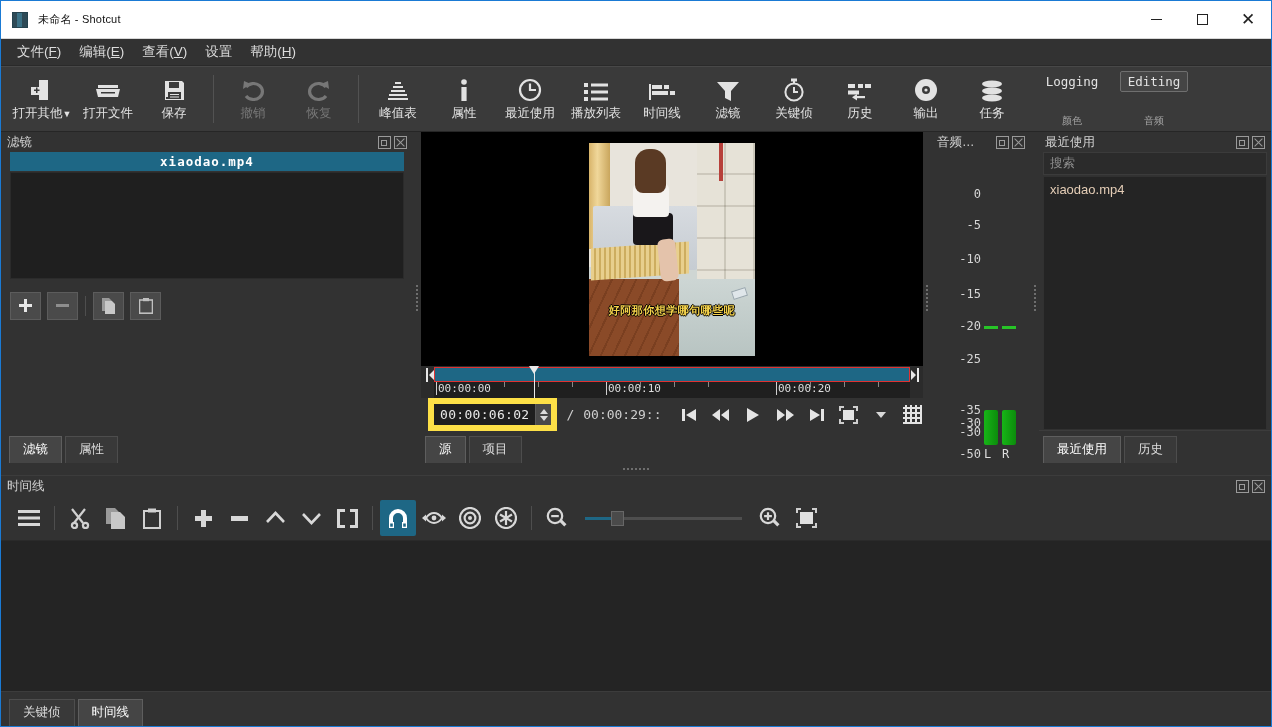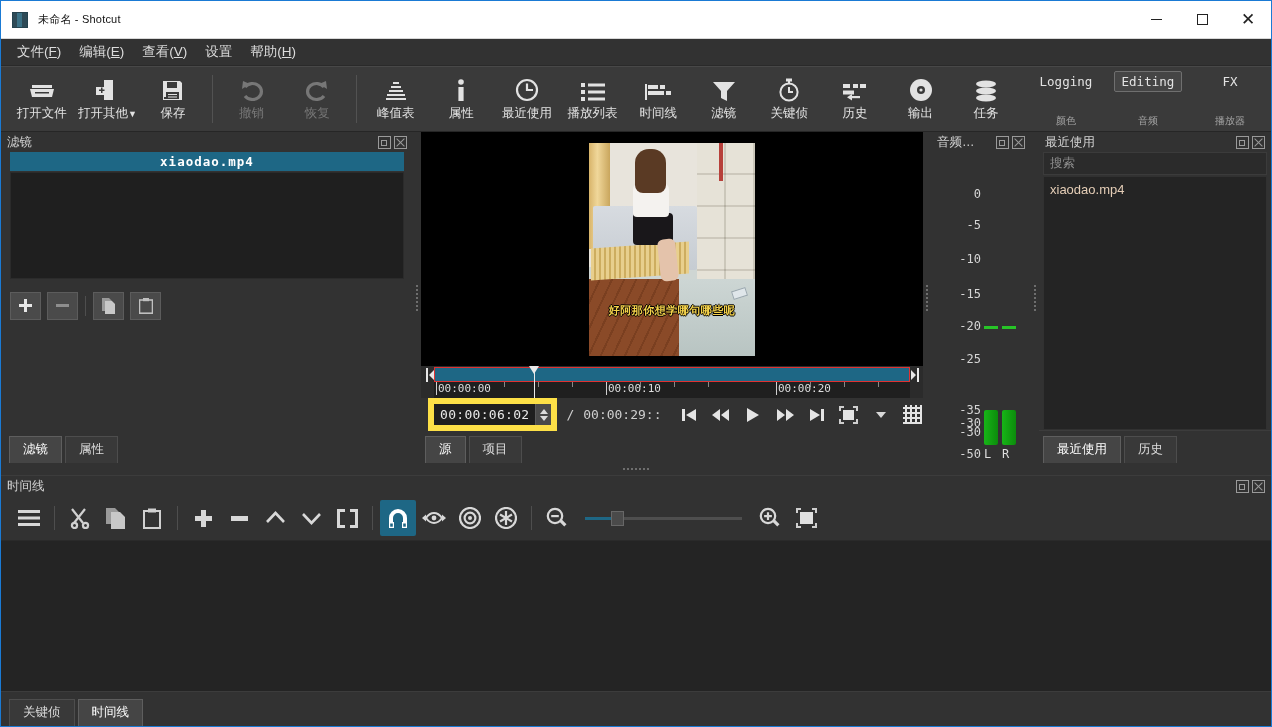--- a/index.html
+++ b/index.html
@@ -583,38 +583,38 @@
     <div class="menu-item"><span>编辑</span>(<u>E</u>)</div>
     <div class="menu-item"><span>查看</span>(<u>V</u>)</div>
     <div class="menu-item">设置</div>
     <div class="menu-item"><span>帮助</span>(<u>H</u>)</div>
   </div>
 
   <div class="toolbar">
 
     <div class="tool">
       <span class="ic">
+        <svg width="24" height="24" viewBox="0 0 24 24">
+            <path fill="#e2e2e2" d="M9 2h9v20H9z"></path>
+            <path fill="#e2e2e2" d="M1 9h8v8H1z"></path>
+            <path fill="#3a3a3a" d="M4 11.5h2V9.5h1.5v2h2V13h-2v2H6v-2H4z"></path>
+          </svg>
+      </span>
+      <span class="lbl"><span>打开其他</span><span style="font-size:9px">▼</span></span>
+    </div>
+
+    <div class="tool">
+      <span class="ic">
         <svg width="26" height="22" viewBox="0 0 26 22">
             <path fill="#e2e2e2" d="M3 5h20v3H3z"></path>
             <path fill="#e2e2e2" d="M1 9h24l-2 8H3z"></path>
             <path fill="#3a3a3a" d="M6 12h14v1.5H6z"></path>
           </svg>
       </span>
       <span class="lbl">打开文件</span>
-    </div>
-
-    <div class="tool">
-      <span class="ic">
-        <svg width="24" height="24" viewBox="0 0 24 24">
-            <path fill="#e2e2e2" d="M9 2h9v20H9z"></path>
-            <path fill="#e2e2e2" d="M1 9h8v8H1z"></path>
-            <path fill="#3a3a3a" d="M4 11.5h2V9.5h1.5v2h2V13h-2v2H6v-2H4z"></path>
-          </svg>
-      </span>
-      <span class="lbl"><span>打开其他</span><span style="font-size:9px">▼</span></span>
     </div>
 
     <div class="tool">
       <span class="ic">
         <svg width="23" height="23" viewBox="0 0 23 23">
             <path fill="#e2e2e2" d="M2 2h17l2 2v17H2z"></path>
             <path fill="#3a3a3a" d="M6 3h10v6H6z"></path>
             <path fill="#3a3a3a" d="M5 13h13v7H5z"></path>
             <path fill="#e2e2e2" d="M7 15h9v1H7zm0 2.5h9v1H7z"></path>
             <path fill="#3a3a3a" d="M3 18h2v2H3z"></path>
@@ -775,24 +775,20 @@
     </div>
 
     <div class="layouts">
       <div class="layout-col">
         <span class="layout-top">Logging</span>
         <span class="layout-bot">颜色</span>
       </div>
       <div class="layout-col">
         <span class="layout-top active">Editing</span>
         <span class="layout-bot">音频</span>
-      </div>
-      <div class="layout-col">
-        <span class="layout-top">FX</span>
-        <span class="layout-bot">播放器</span>
       </div>
     </div>
   </div>
 
   <div class="body-area" style="flex-direction:column;">
 
     <div class="upper">
 
       <div class="filters-panel">
         <div class="panel-head">

